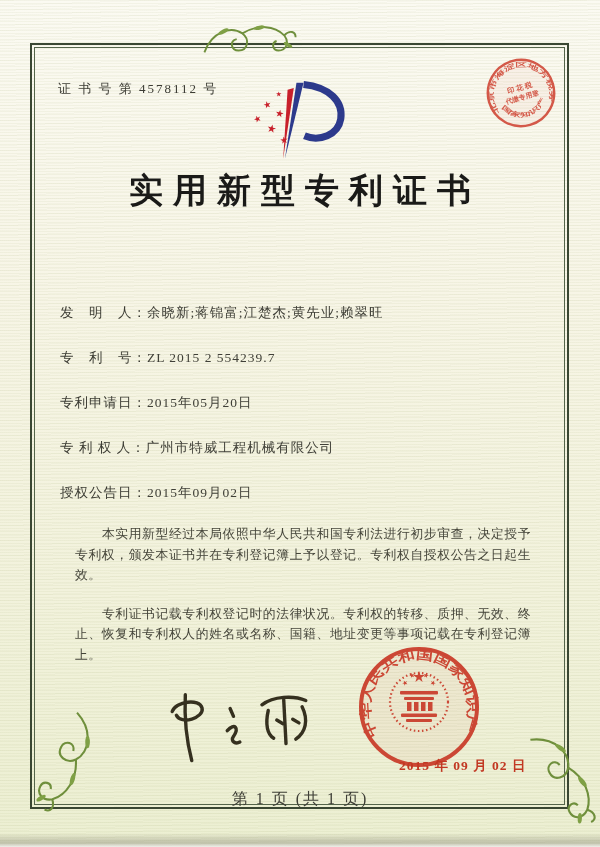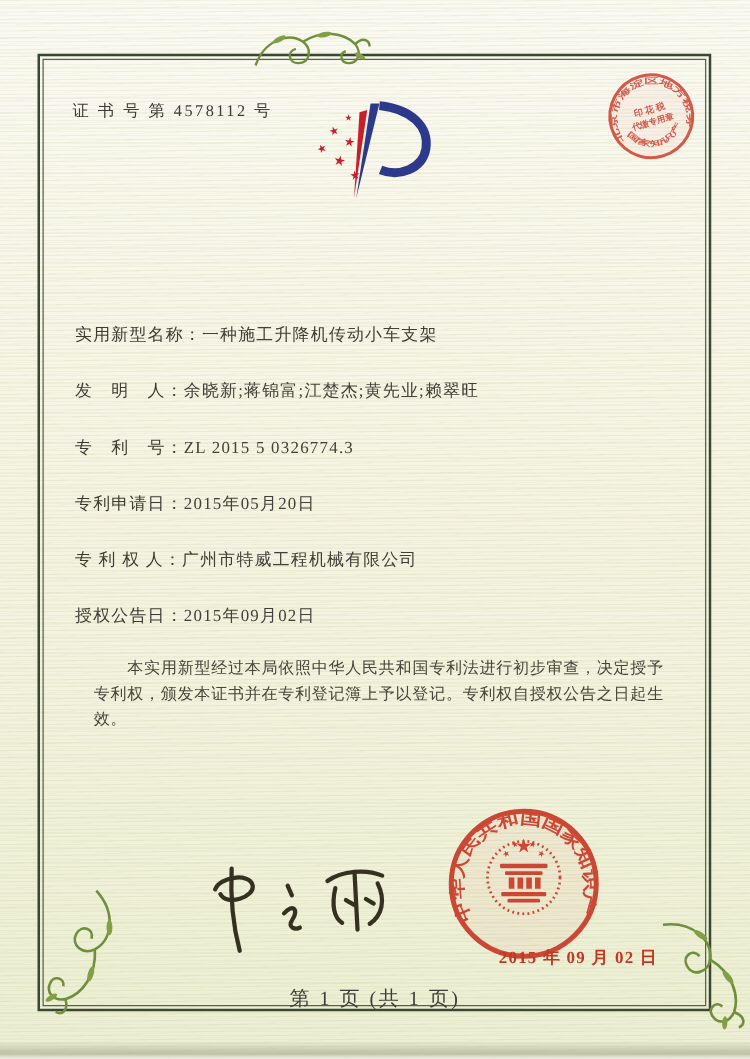--- a/index.html
+++ b/index.html
@@ -127,42 +127,41 @@
     <use href="#star" transform="translate(33,27) scale(4.2) rotate(-15)" fill="#c8202b"></use>
     <use href="#star" transform="translate(47,37) scale(4.6) rotate(10)" fill="#c8202b"></use>
     <use href="#star" transform="translate(22,43) scale(4) rotate(-25)" fill="#c8202b"></use>
     <use href="#star" transform="translate(38,54) scale(5) rotate(12)" fill="#c8202b"></use>
     <use href="#star" transform="translate(52,67) scale(4.4) rotate(-8)" fill="#c8202b"></use>
     <polygon points="56,10 63,8 51,88" fill="#c8202b"></polygon>
     <polygon points="66,2 74,2 53,88" fill="#2d3a8c"></polygon>
     <path d="M74,4 C103,7 119,23 116,43 C113,61 92,69 75,62" fill="none" stroke="#2d3a8c" stroke-width="8"></path>
   </svg>
 
-
-  <div class="field" style="top:259px">
-    <span class="label">实用新型名称：</span><span class="value">一种施工升降机传动小车支架</span>
-  </div>
+  <div class="title">实用新型专利证书</div>
+
   <div class="field" style="top:304px">
     <span class="label">发　明　人：</span><span class="value">余晓新;蒋锦富;江楚杰;黄先业;赖翠旺</span>
   </div>
   <div class="field" style="top:349px">
-    <span class="label">专　利　号：</span><span class="value">ZL 2015 5 0326774.3</span>
+    <span class="label">专　利　号：</span><span class="value">ZL 2015 2 554239.7</span>
   </div>
   <div class="field" style="top:394px">
     <span class="label">专利申请日：</span><span class="value">2015年05月20日</span>
   </div>
   <div class="field" style="top:439px">
     <span class="label">专 利 权 人：</span><span class="value">广州市特威工程机械有限公司</span>
   </div>
   <div class="field" style="top:484px">
     <span class="label">授权公告日：</span><span class="value">2015年09月02日</span>
   </div>
 
   <div class="body-text">
     <p>本实用新型经过本局依照中华人民共和国专利法进行初步审查，决定授予专利权，颁发本证书并在专利登记簿上予以登记。专利权自授权公告之日起生效。</p>
+    <p>专利证书记载专利权登记时的法律状况。专利权的转移、质押、无效、终止、恢复和专利权人的姓名或名称、国籍、地址变更等事项记载在专利登记簿上。</p>
   </div>
 
 
   <svg class="signature" viewBox="0 0 210 95" fill="none" stroke="#35301f" stroke-width="3.4" stroke-linecap="round">
     <path d="M52,14 C50,34 50,56 55,80"></path>
     <path d="M38,30 C42,20 66,18 68,28 C70,38 46,44 42,34"></path>
     <path d="M96,30 l3,8"></path>
     <path d="M92,52 C100,44 104,50 98,58 C94,63 100,66 104,64"></path>
     <path d="M128,28 C140,20 160,20 172,26"></path>
     <path d="M134,34 C130,48 132,58 138,62"></path>

